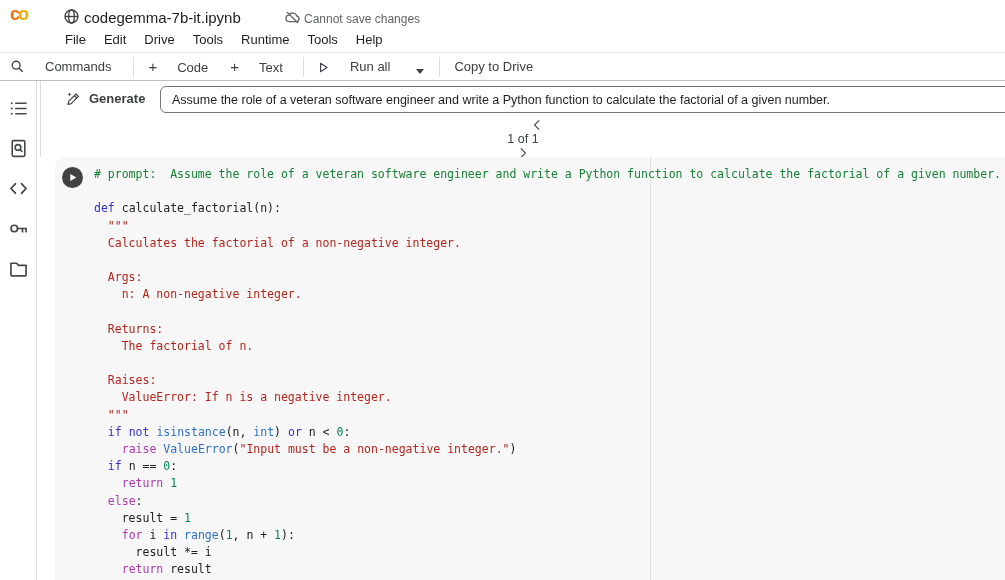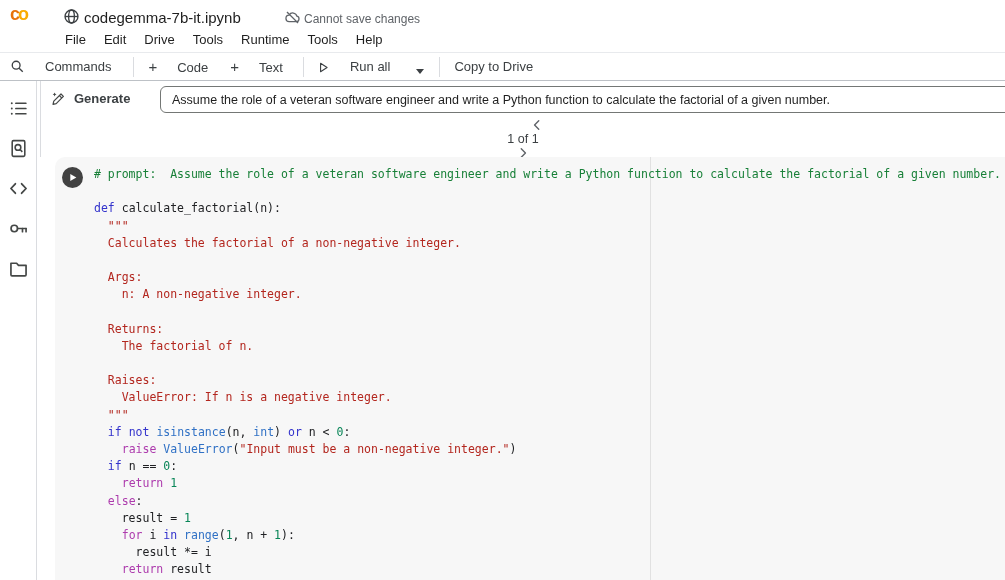--- a/index.html
+++ b/index.html
@@ -31,21 +31,21 @@
   
   #sidebar {
     position:absolute; left:0; top:81px; width:37px; height:499px;
     border-right:1px solid #dadce0; background:#fff;
     display:flex; flex-direction:column; align-items:center; padding-top:17px; gap:19px;
   }
   .side-icon { width:21px; height:21px; cursor:pointer; }
   
   #gen-panel-border { position:absolute; left:40px; top:81px; width:1px; height:76px; background:#dadce0; }
   #generate-row { position:absolute; left:41px; top:81px; width:964px; height:37px; background:#fff; }
-  #generate-btn { position:absolute; left:10px; top:9px; display:flex; align-items:center; gap:7px; cursor:pointer; }
+  #generate-btn { position:absolute; left:25px; top:9px; display:flex; align-items:center; gap:7px; cursor:pointer; }
   #generate-label { font-size:13px; font-weight:bold; color:#3c4043; }
   #prompt-input {
     position:absolute; left:119px; top:5px; width:920px; height:27px;
     border:1px solid #747775; border-radius:6px; padding:0 11px;
     font-family:"Liberation Sans", sans-serif; font-size:12.5px; color:#1f1f1f; background:#fff; outline:none;
   }
   
   #nav-row { position:absolute; left:41px; top:118px; width:964px; height:39px; background:#fff; display:flex; align-items:center;flex-direction:column; }
   #nav-row .chev { cursor:pointer; display:flex; align-items:center; }
   #nav-counter { font-size:12.5px; color:#3c4043; margin:0 12px; }

